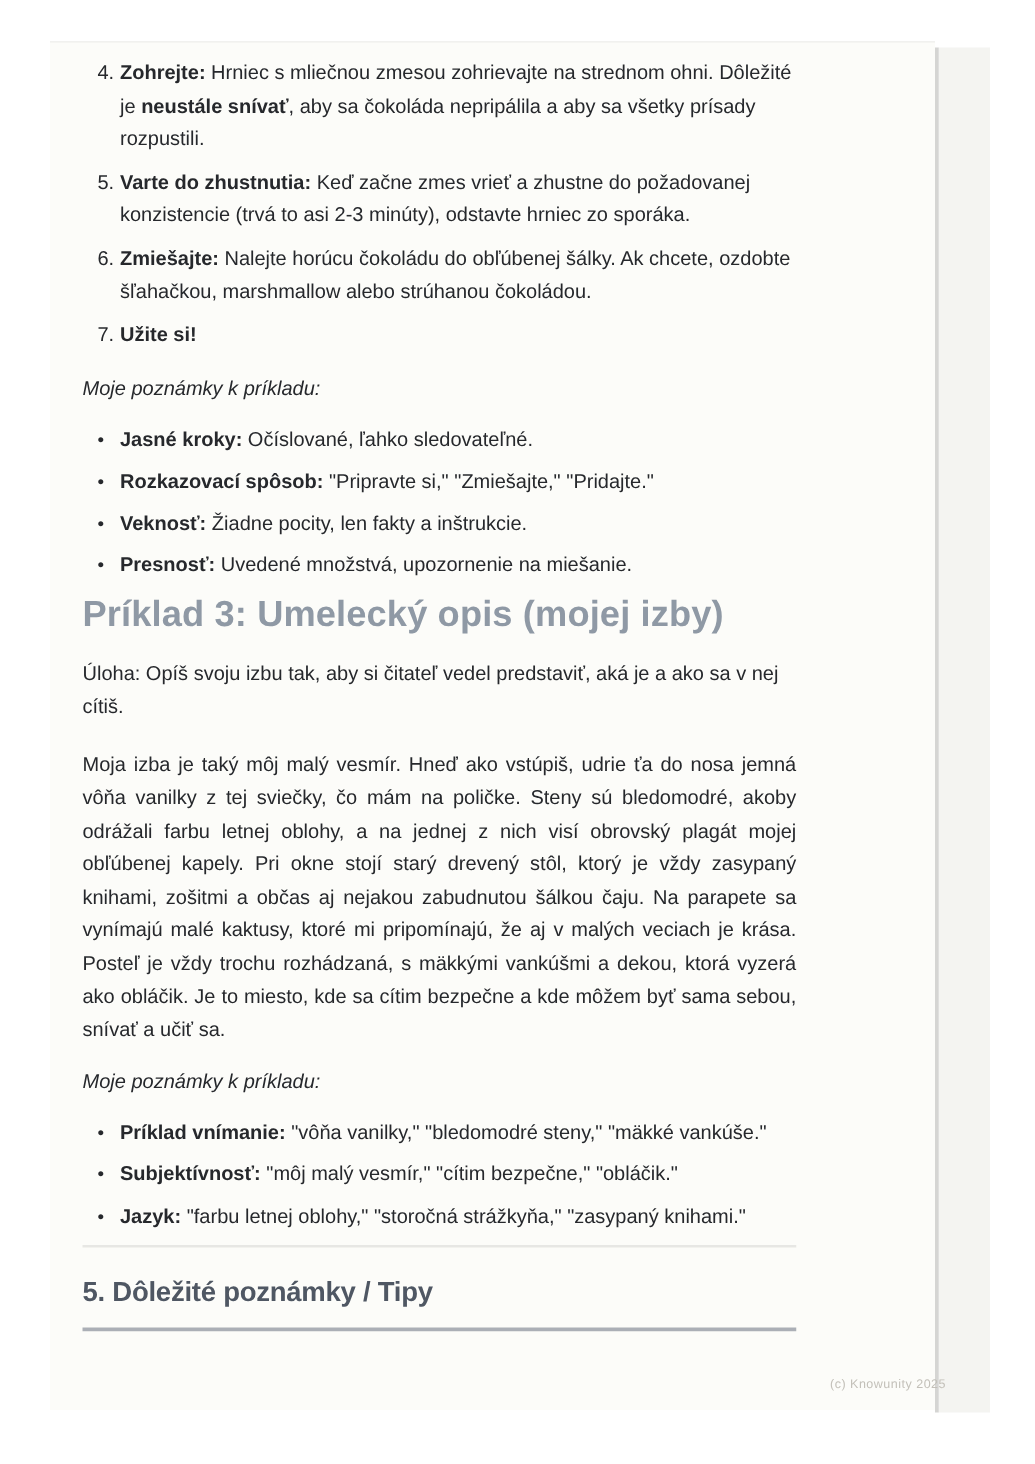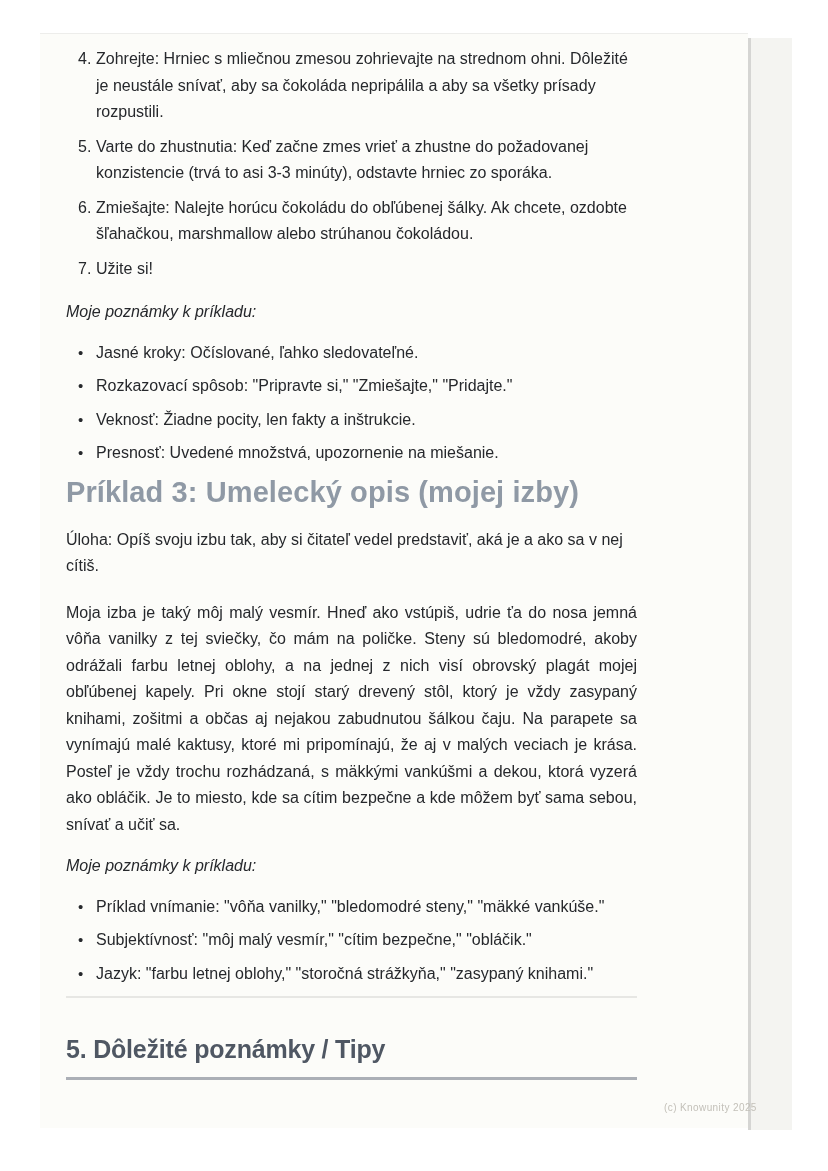--- a/index.html
+++ b/index.html
@@ -21,40 +21,40 @@
   .content {
     position: absolute; left: 26px; top: 12px; width: 571px;
     color: #26282c; font-size: 16px; line-height: 26.5px;
   }
 
   .num-item, .bullet-item { display: flex; margin-bottom: 8px; }
   .bullet-item { margin-bottom: 7px; }
   .marker { flex: 0 0 30px; padding-left: 12px; }
   .bullet-item .marker { font-size: 15px; }
   .item-body { flex: 1 1 auto; }
-  .lead { font-weight: 400; }
+  .lead { font-weight: 700; }
 
   .notes-label { font-style: italic; margin: 15px 0 14px 0; }
   .notes-label.first { margin-top: 17px; }
 
   .bullets { margin-top: 0; }
 
   h3.example-heading {
     color: #8f99a5; font-size: 29px; line-height: 28px; font-weight: 700;
     margin: 11px 0 0 0; letter-spacing: 0.1px;
   }
   .task-line { margin-top: 21px; }
   .room-paragraph { margin-top: 20px; text-align: justify; }
 
   .rule-light {
     border: none; border-top: 2px solid #e7e7e4; margin-top: 9px;
   }
   h2.section-heading {
-    color: #4f5763; font-size: 25px; line-height: 36px; font-weight: 700;
-    margin-top: 33px; letter-spacing: -0.2px;
+    color: #4f5763; font-size: 22px; line-height: 36px; font-weight: 700;
+    margin-top: 18px; letter-spacing: -0.2px;
   }
   .rule-dark {
     border: none; border-top: 3px solid #abafb6; margin-top: 10px;
   }
 
   .watermark {
     position: absolute; left: 664px; top: 1102px; z-index: 5;
     color: #c3c0b9; font-size: 10px; letter-spacing: 0.4px; white-space: nowrap;
   }
 </style>
@@ -64,21 +64,21 @@
 <div class="page">
   <div class="content">
 
     <div>
       <div class="num-item">
         <span class="marker">4.</span>
         <span class="item-body"><span class="lead">Zohrejte:</span><span> Hrniec s mliečnou zmesou zohrievajte na strednom ohni. Dôležité je </span><span class="lead">neustále snívať</span><span>, aby sa čokoláda nepripálila a aby sa všetky prísady rozpustili.</span></span>
       </div>
       <div class="num-item">
         <span class="marker">5.</span>
-        <span class="item-body"><span class="lead">Varte do zhustnutia:</span><span> Keď začne zmes vrieť a zhustne do požadovanej konzistencie (trvá to asi 3-3 minúty), odstavte hrniec zo sporáka.</span></span>
+        <span class="item-body"><span class="lead">Varte do zhustnutia:</span><span> Keď začne zmes vrieť a zhustne do požadovanej konzistencie (trvá to asi 2-3 minúty), odstavte hrniec zo sporáka.</span></span>
       </div>
       <div class="num-item">
         <span class="marker">6.</span>
         <span class="item-body"><span class="lead">Zmiešajte:</span><span> Nalejte horúcu čokoládu do obľúbenej šálky. Ak chcete, ozdobte šľahačkou, marshmallow alebo strúhanou čokoládou.</span></span>
       </div>
       <div class="num-item">
         <span class="marker">7.</span>
         <span class="item-body"><span class="lead">Užite si!</span></span>
       </div>
     </div>

